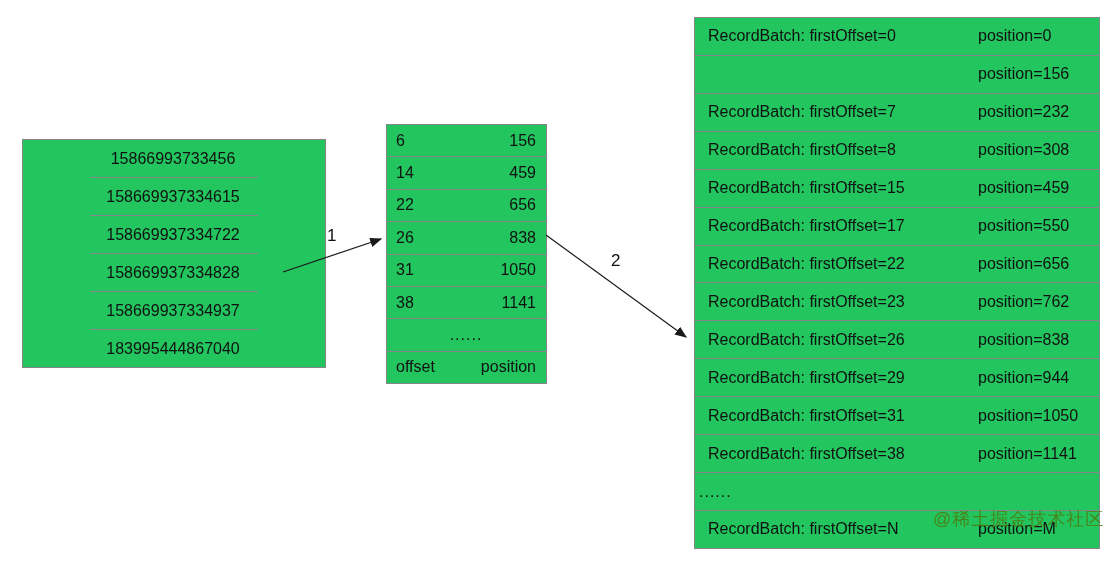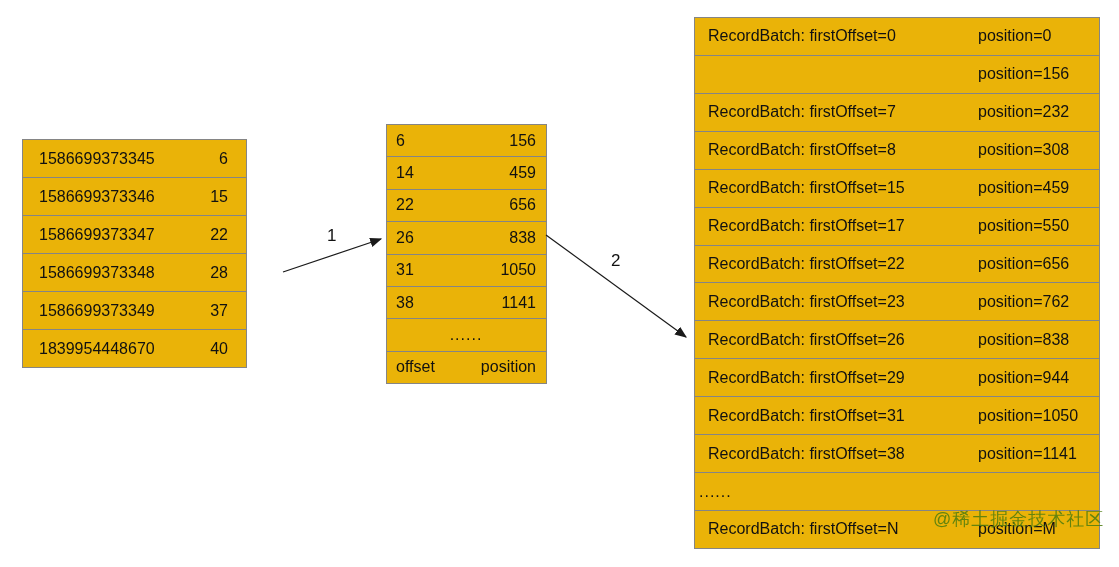--- a/index.html
+++ b/index.html
@@ -10,34 +10,34 @@
     font-family:"Liberation Sans", sans-serif;
     color:#111111;
     overflow:hidden;
   }
   .tbl{
     position:absolute;
     border:1px solid #858585;
     box-sizing:border-box;
     display:flex;
     flex-direction:column;
-    background:#eab308;
+    background:#22c55e;
   }
   .tbl .row{
     flex:1 1 0;
     display:flex;
     align-items:center;
     border-top:1px solid #858585;
     box-sizing:border-box;
     white-space:nowrap;
   }
   .tbl .row:first-child{border-top:none;}
 
   
-  #timeindex{left:22px;top:139px;width:225px;height:229px;font-size:16px;}
+  #timeindex{left:22px;top:139px;width:304px;height:229px;font-size:16px;align-items:center;}
   #timeindex .row{padding:0 18px 0 16px;justify-content:space-between;}
 
   
   #offsetindex{left:386px;top:124px;width:161px;height:260px;font-size:16px;}
   #offsetindex .row{padding:0 10px 0 9px;justify-content:space-between;}
   #offsetindex .row.center{justify-content:center;letter-spacing:1px;}
 
   
   #log{left:694px;top:17px;width:406px;height:532px;font-size:16px;}
   #log .row{position:relative;padding-left:13px;}

